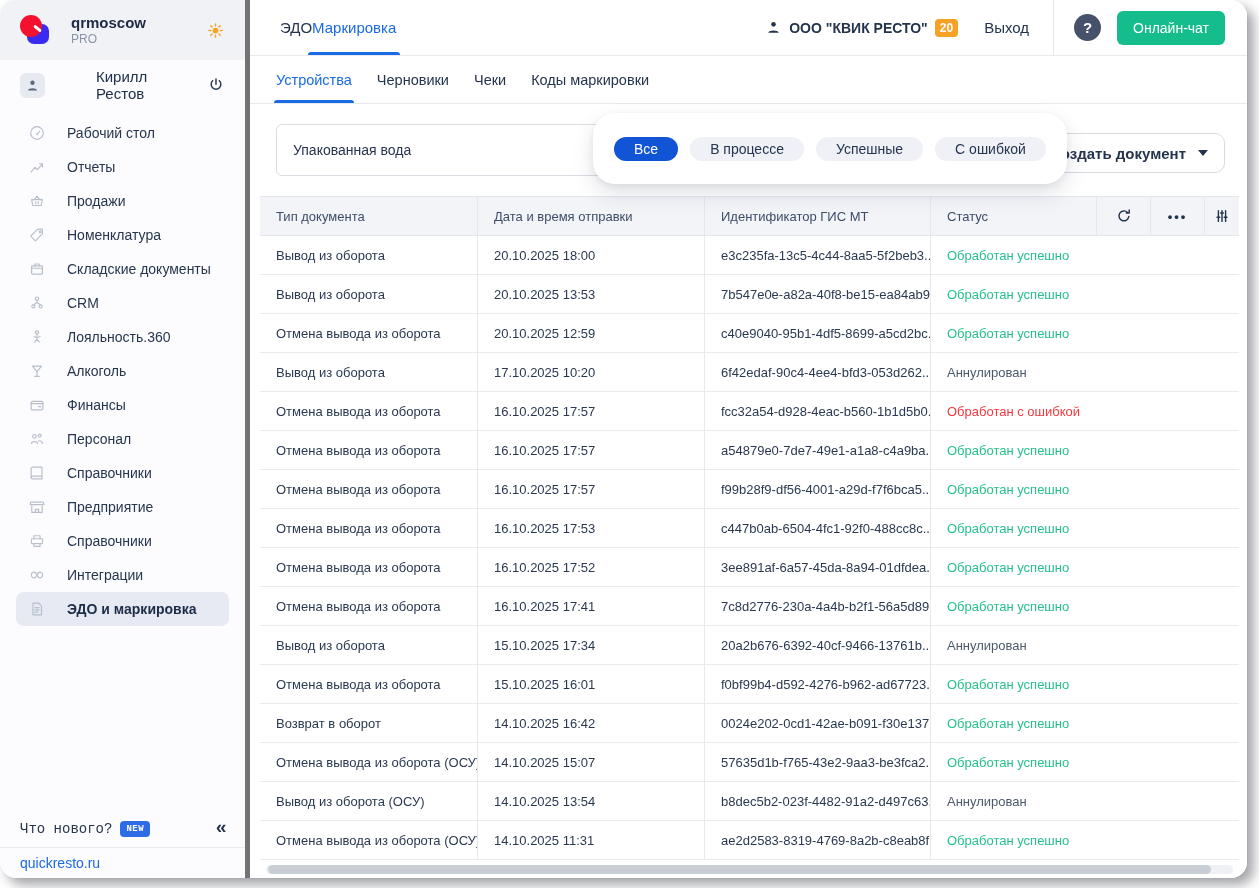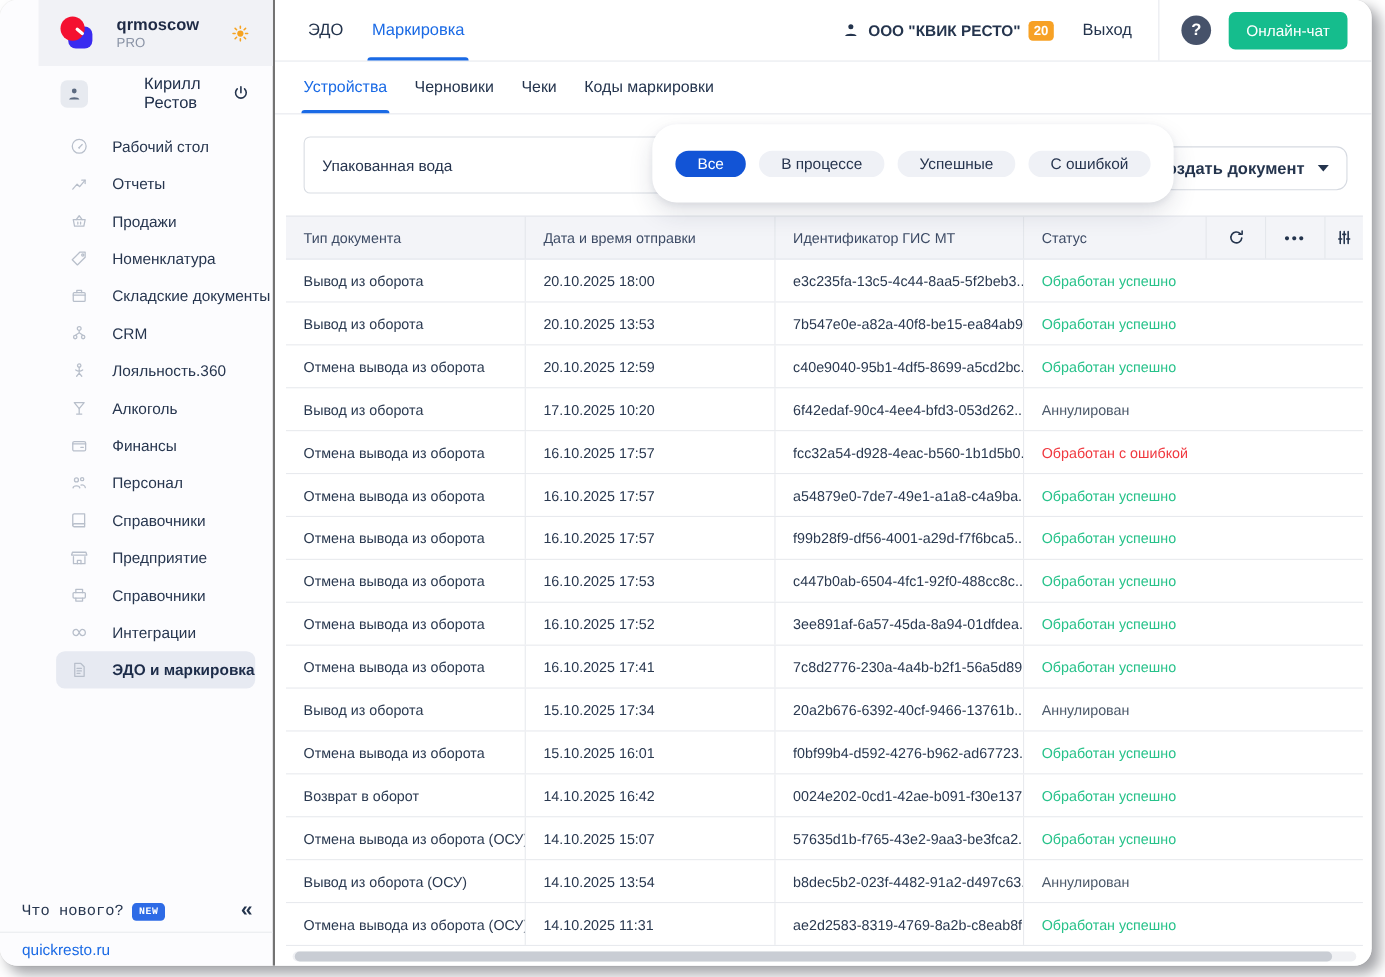--- a/index.html
+++ b/index.html
@@ -4,21 +4,21 @@
 <style>
   * { box-sizing: border-box; margin: 0; padding: 0; }
   html,body { width:1259px; height:888px; overflow:hidden; background:#ffffff;
     font-family:"Liberation Sans", sans-serif; }
   .app { position:absolute; left:0; top:0; width:1247px; height:878px; background:#fff;
     border-radius:16px; overflow:hidden; display:flex;
     box-shadow: 7px 7px 12px rgba(75,78,86,.5), 0 0 0 1px rgba(0,0,0,.03); }
 
   
   .sidebar { position:relative; width:250px; flex:0 0 250px; background:#fcfcfe;
-    border-right:2px solid #737373;padding-left:35px; }
+    border-right:5px solid #737373; }
   .brand { height:60px; background:#f1f2f6; display:flex; align-items:center; padding:0 20px; }
   .logo { position:relative; width:34px; height:30px; flex:0 0 34px; }
   .logo .sq { position:absolute; left:7px; top:9px; width:22px; height:20px; border-radius:7px; background:#3a2bf0; }
   .logo .ci { position:absolute; left:0; top:0; width:22px; height:22px; border-radius:50%; background:#f41130; }
   .logo .tail { position:absolute; left:13px; top:12px; width:9px; height:3px; background:#fff; border-radius:2px; transform:rotate(40deg); }
   .brand-text { margin-left:17px; flex:1; }
   .brand-name { font-size:15px; font-weight:bold; color:#1e2a45; }
   .brand-plan { font-size:12px; color:#8b94a6; margin-top:1px; }
   .sun { color:#f6a321; display:flex; }
   .user-row { height:46px; display:flex; align-items:center; padding:0 20px; margin-top:2px;gap:24px; }
@@ -38,21 +38,21 @@
   .whats-new { font-size:14px; color:#27364f; cursor:pointer; }
   .new-badge { margin-left:8px; background:var(--new_badge_blue); color:#fff; font-size:9px;
     font-weight:bold; letter-spacing:.5px; padding:3px 6px; border-radius:4px; }
   .collapse { margin-left:auto; font-size:19px; font-weight:bold; color:#24344d; cursor:pointer; line-height:1; }
   .site-row { height:31px; border-top:1px solid #e9ebef; display:flex; align-items:center; padding:0 20px; }
   .site-row a { font-size:14px; color:var(--accent_blue); text-decoration:none; cursor:pointer; }
 
   
   .main { flex:1; display:flex; flex-direction:column; background:#fff; min-width:0; }
   .topbar { height:56px; flex:0 0 56px; border-bottom:1px solid #e7e9ee; display:flex; align-items:stretch; padding:0 22px 0 30px; }
-  .top-tabs { display:flex; gap:26px; }
+  .top-tabs { display:flex; }
   .top-tab { display:flex; align-items:center; position:relative; font-size:15px; color:#24344d; cursor:pointer; }
   .top-tab.active { color:var(--accent_blue); }
   .top-tab.active::after { content:""; position:absolute; left:-4px; right:-4px; bottom:0; height:3px;
     background:var(--accent_blue); border-radius:3px 3px 0 0; }
   .top-right { margin-left:auto; display:flex; align-items:center; }
   .company { display:flex; align-items:center; gap:7px; cursor:pointer; }
   .company .p-icon { color:#24344d; display:flex; }
   .company-name { font-size:14px; font-weight:bold; color:#24344d; }
   .company-badge { background:var(--badge_orange); color:#fff; font-size:12px; font-weight:bold;
     padding:2px 5px; border-radius:4px; }

